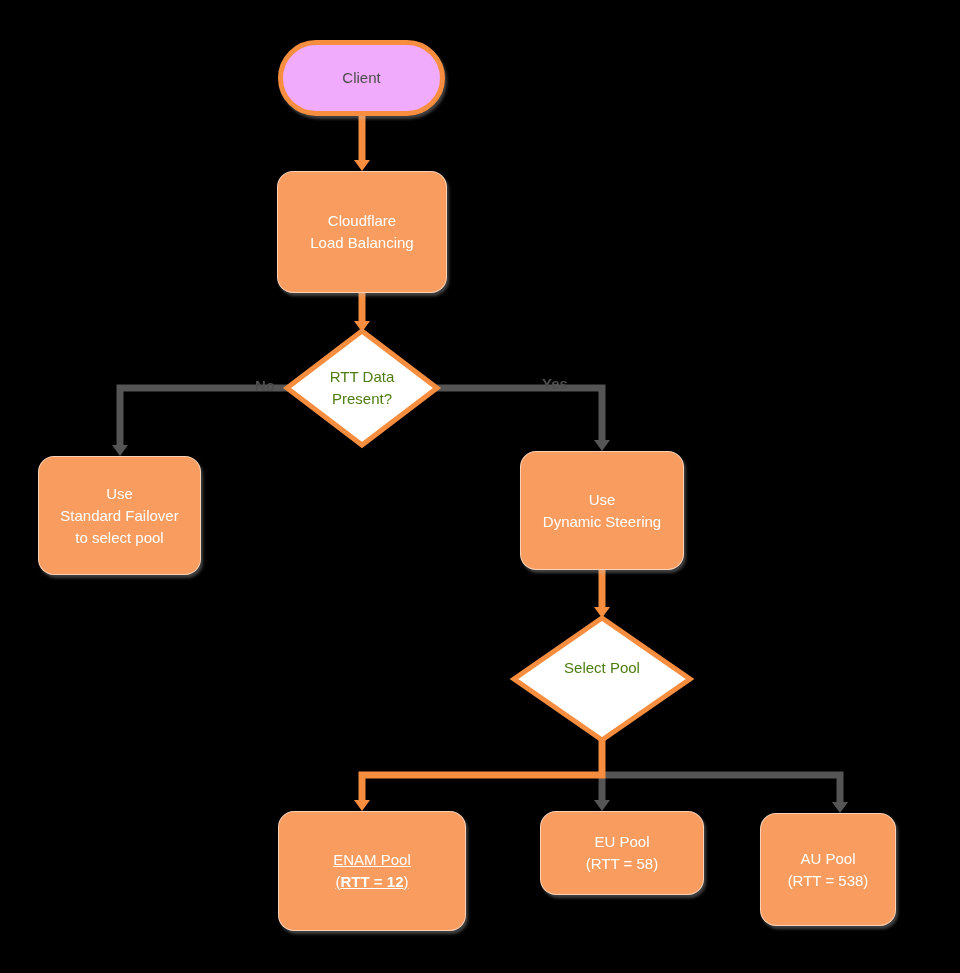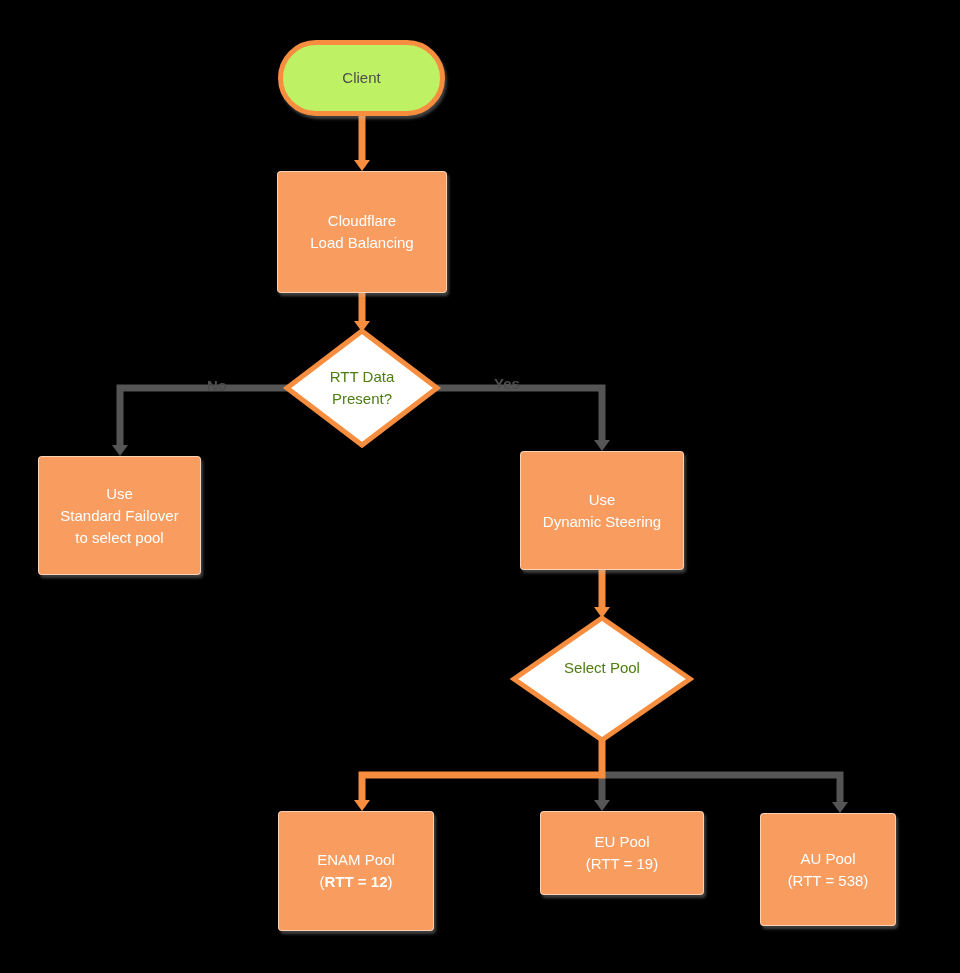--- a/index.html
+++ b/index.html
@@ -20,44 +20,44 @@
   .diamond{fill:#ffffff;stroke:#F78E3F;stroke-width:5;stroke-linejoin:miter;}
 
   .node{
     position:absolute;z-index:2;box-sizing:border-box;
     display:flex;flex-direction:column;align-items:center;justify-content:center;
     font-size:15px;line-height:22px;text-align:center;
   }
   .orange-box{
     background:#F89C5F;color:#ffffff;
     border:1px solid rgba(255,255,255,0.55);
-    border-radius:4px;
+    border-radius:16px;
     box-shadow:2px 3px 3px rgba(185,185,185,0.35);
   }
   .pill{
-    background:#bef264;color:#4d4d4d;
+    background:#f0abfc;color:#4d4d4d;
     border:5px solid #F78E3F;border-radius:40px;
     box-shadow:2px 3px 3px rgba(185,185,185,0.35);
   }
   .diamond-label{
     position:absolute;z-index:3;color:#4d7c0f;
     font-size:15px;line-height:22px;text-align:center;
   }
   .edge-label{
     position:absolute;z-index:3;color:#4d4d4d;
-    font-size:15px;font-weight:700;text-align:center;
+    font-size:15px;font-weight:700;text-align:center;margin-left:48px;
   }
   .bold{font-weight:700;}
 
   
   .n-client{left:278px;top:40px;width:167px;height:76px;}
   .n-lb{left:277px;top:171px;width:170px;height:122px;}
   .n-failover{left:38px;top:456px;width:163px;height:119px;}
   .n-dynamic{left:520px;top:451px;width:164px;height:119px;}
-  .n-enam{left:278px;top:811px;width:156px;height:120px;}
+  .n-enam{left:278px;top:811px;width:188px;height:120px;text-decoration:underline;}
   .n-eu{left:540px;top:811px;width:164px;height:84px;}
   .n-au{left:760px;top:813px;width:136px;height:113px;}
   .l-d1{left:292px;top:366px;width:140px;}
   .l-d2{left:512px;top:657px;width:180px;}
   .l-no{left:199px;top:377px;width:36px;}
   .l-yes{left:487px;top:375px;width:40px;}
 </style>
 </head>
 <body>
 
@@ -121,21 +121,21 @@
 
   <div class="node orange-box n-enam">
     <div>ENAM Pool</div>
     <div>
       <span>(</span><span class="bold">RTT = 12</span><span>)</span>
     </div>
   </div>
 
   <div class="node orange-box n-eu">
     <div>EU Pool</div>
-    <div>(RTT = 19)</div>
+    <div>(RTT = 58)</div>
   </div>
 
   <div class="node orange-box n-au">
     <div>AU Pool</div>
     <div>(RTT = 538)</div>
   </div>
 
 </div>
 
 </body></html>

